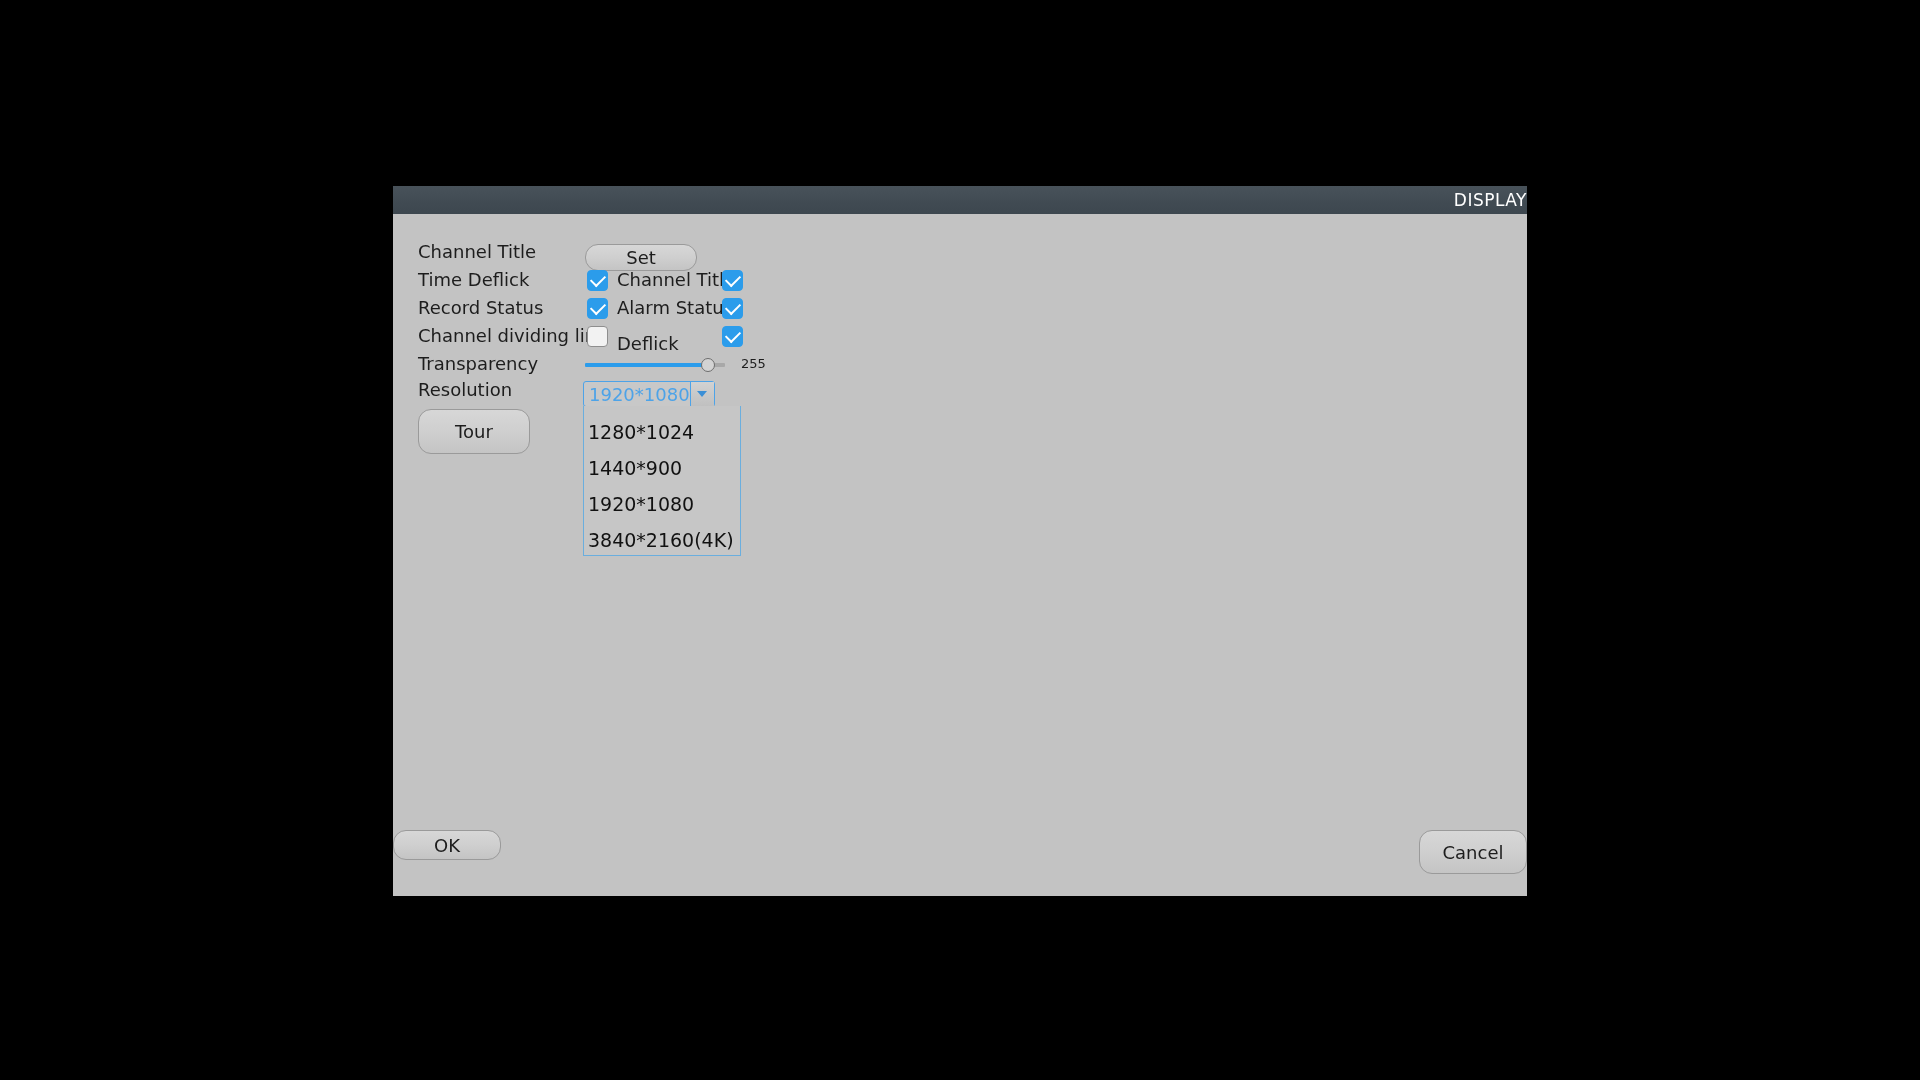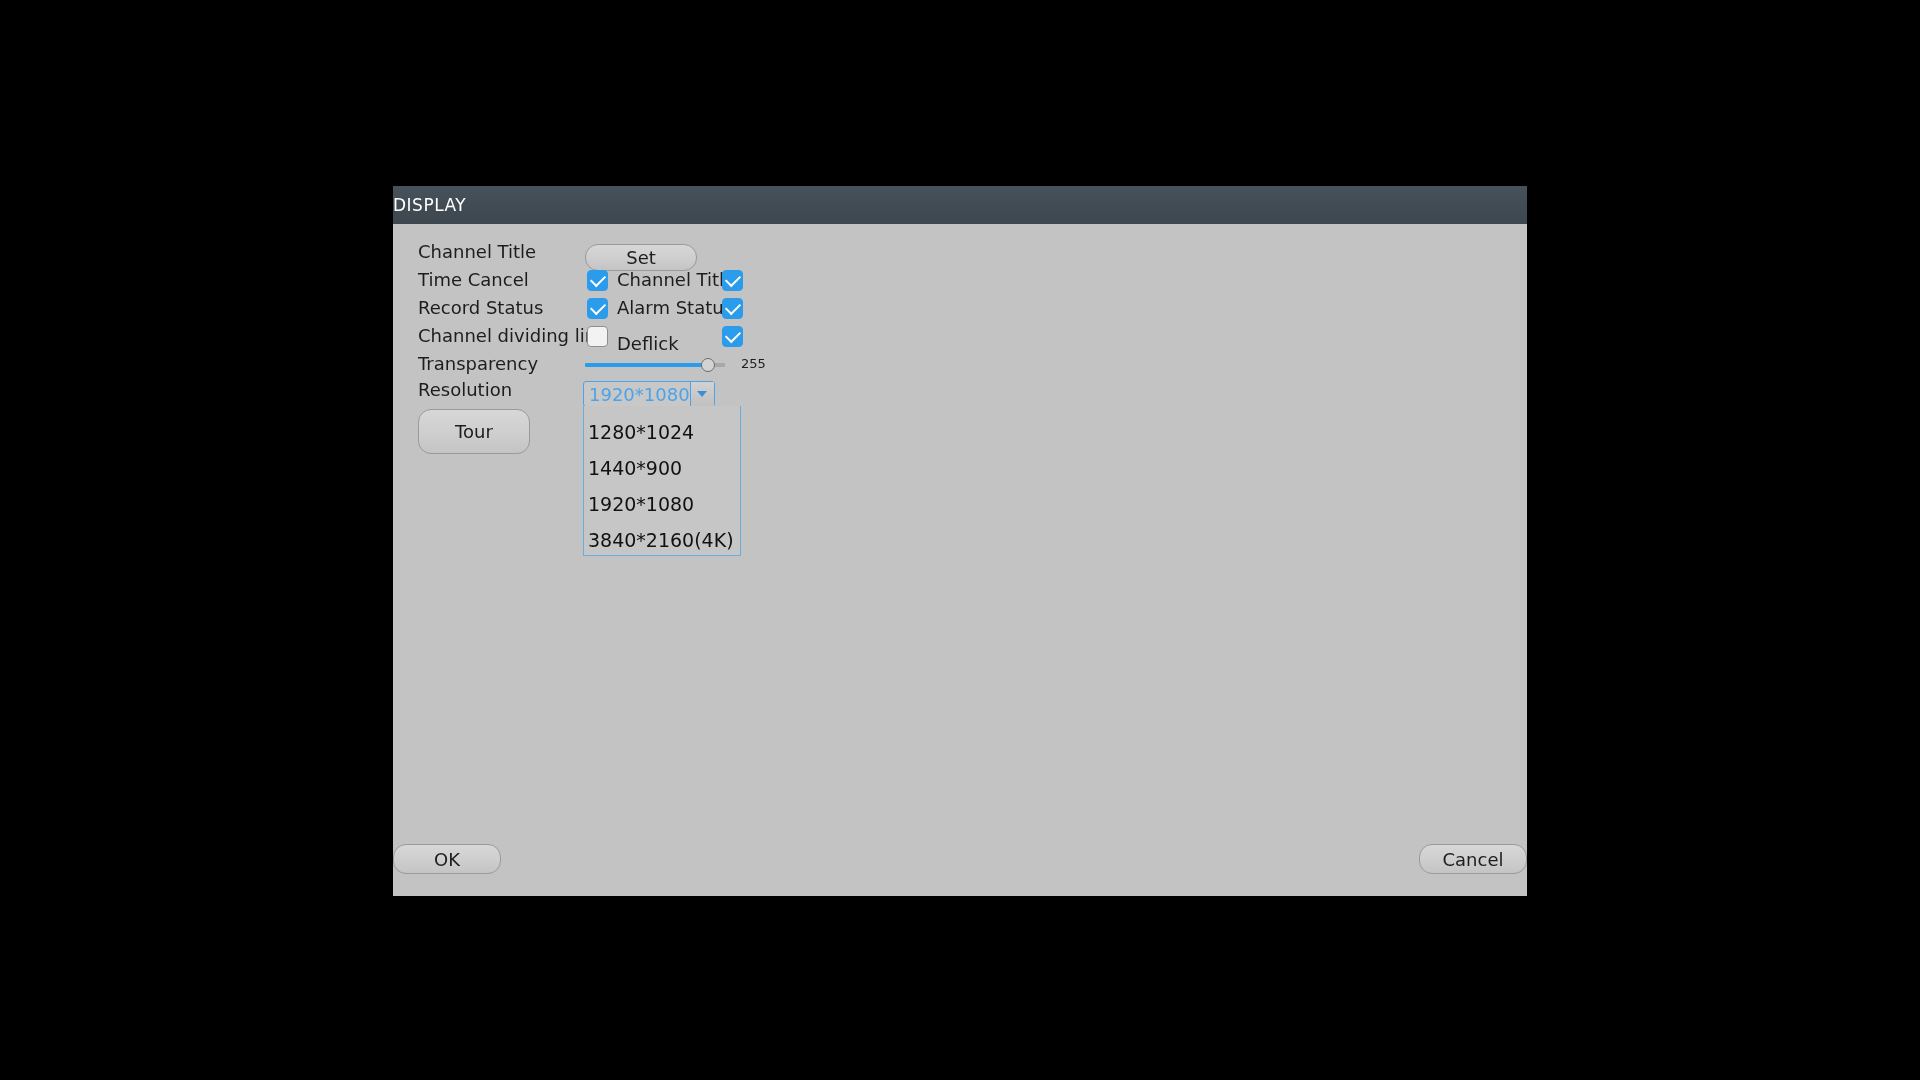--- a/index.html
+++ b/index.html
@@ -25,27 +25,27 @@
     left: 393px;
     top: 186px;
     width: 1134px;
     height: 710px;
     background: #c3c3c3;
     box-sizing: border-box;
   }
 
   #titlebar {
     position: relative;
-    height: 38px;
+    height: 28px;
     background: linear-gradient(to bottom, #48525a 0%, #414b53 55%, #3d474f 100%);
     color: #ffffff;
     font-size: 17px;
     display: flex;
     align-items: center;
-    justify-content: flex-start;
+    justify-content: flex-end;
     letter-spacing: 0.5px;
   }
 
   #form {
     position: absolute;
     left: 0;
     top: 30px;
     width: 100%;
   }
 
@@ -247,42 +247,42 @@
   #footer {
     position: absolute;
     left: 0;
     bottom: 22px;
     width: 100%;
     display: flex;
     justify-content: space-between;
     gap: 20px;
   }
   #ok-button { width: 108px; height: 30px; }
-  #cancel-button { width: 108px; height: 30px; }
+  #cancel-button { width: 108px; height: 44px; }
 </style>
 </head>
 <body>
 
 <div id="screen">
 
   <div id="dialog">
 
     <div id="titlebar">
       <span>DISPLAY</span>
     </div>
 
     <div id="form">
 
       <div class="row" style="top:22px;">
         <span class="lbl">Channel Title</span>
         <button class="btn" id="set-button">Set</button>
       </div>
 
       <div class="row" style="top:50px;">
-        <span class="lbl">Time Cancel</span>
+        <span class="lbl">Time Deflick</span>
         <span class="cbx on" style="left:194px; top:4px;">
             <span class="mark"></span>
           </span>
         <span class="inline-lbl" style="left:224px; top:0;">Channel Title</span>
         <span class="cbx on" style="left:329px; top:4px;">
             <span class="mark"></span>
           </span>
       </div>
 
       <div class="row" style="top:78px;">

